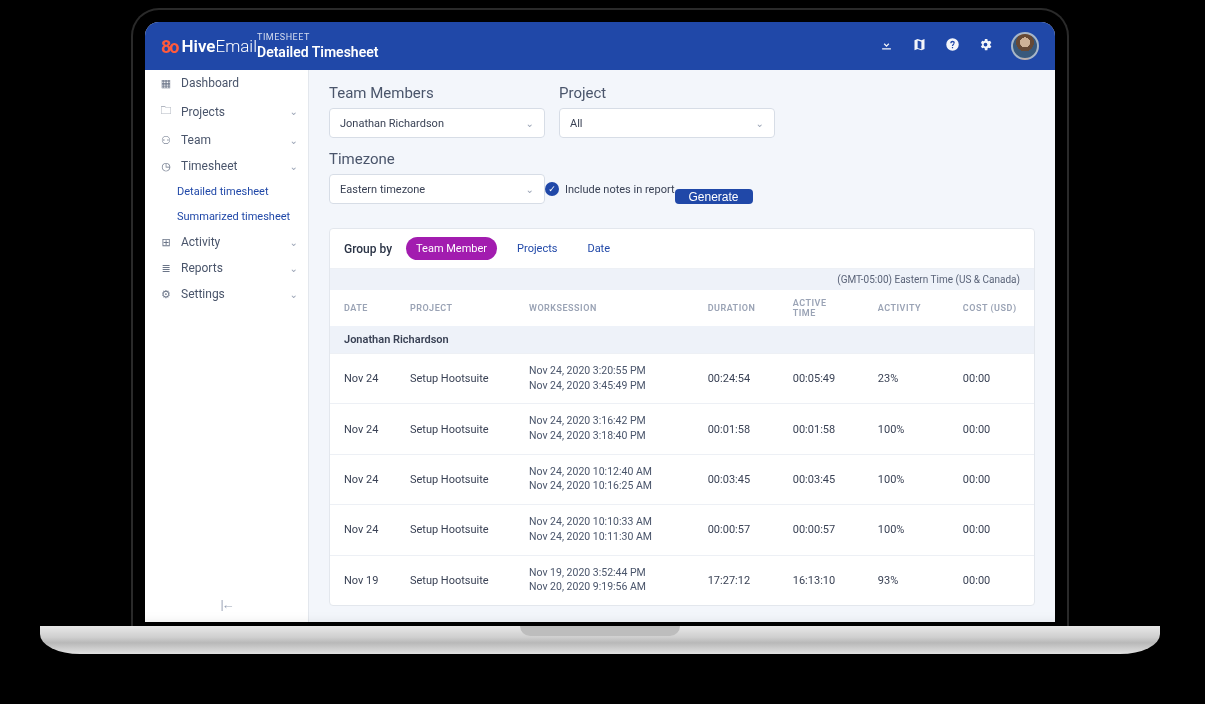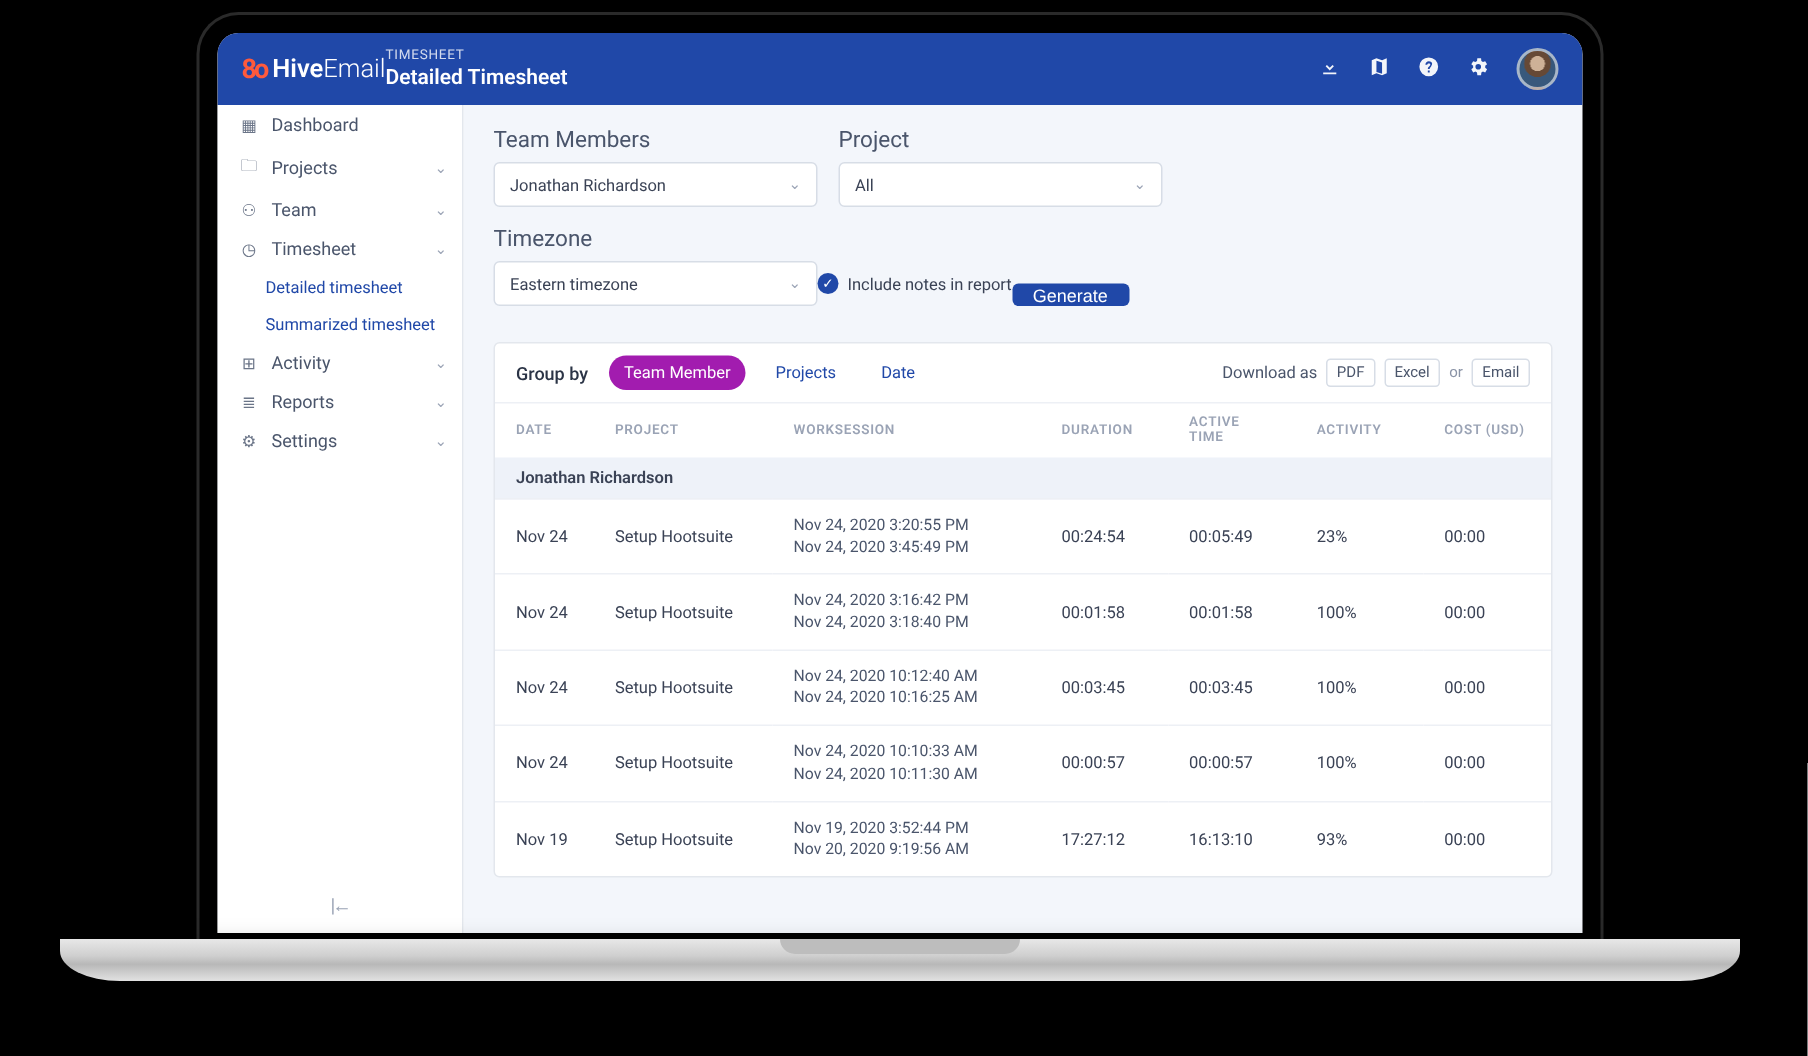--- a/index.html
+++ b/index.html
@@ -247,28 +247,22 @@
         </div>
         <button class="btn-primary">Generate</button>
       </div>
 
       <div class="card">
         <div class="toolbar">
           <span class="group-label">Group by</span>
           <span class="pill active">Team Member</span>
           <span class="pill">Projects</span>
           <span class="pill">Date</span>
-          <div class="toolbar-right">
-            <span>Download as</span>
-            <span class="mini-btn">PDF</span>
-            <span class="mini-btn">Excel</span>
-            <span class="or-text">or</span>
-            <span class="mini-btn">Email</span>
-          </div>
-        </div>
+        </div>
+        <div class="tz-bar">(GMT-05:00) Eastern Time (US &amp; Canada)</div>
 
         <table>
           <thead>
             <tr>
               <th class="col-date">DATE</th>
               <th class="col-proj">PROJECT</th>
               <th class="col-ws">WORKSESSION</th>
               <th class="col-dur">DURATION</th>
               <th class="col-act">ACTIVE TIME</th>
               <th class="col-activity">ACTIVITY</th>

